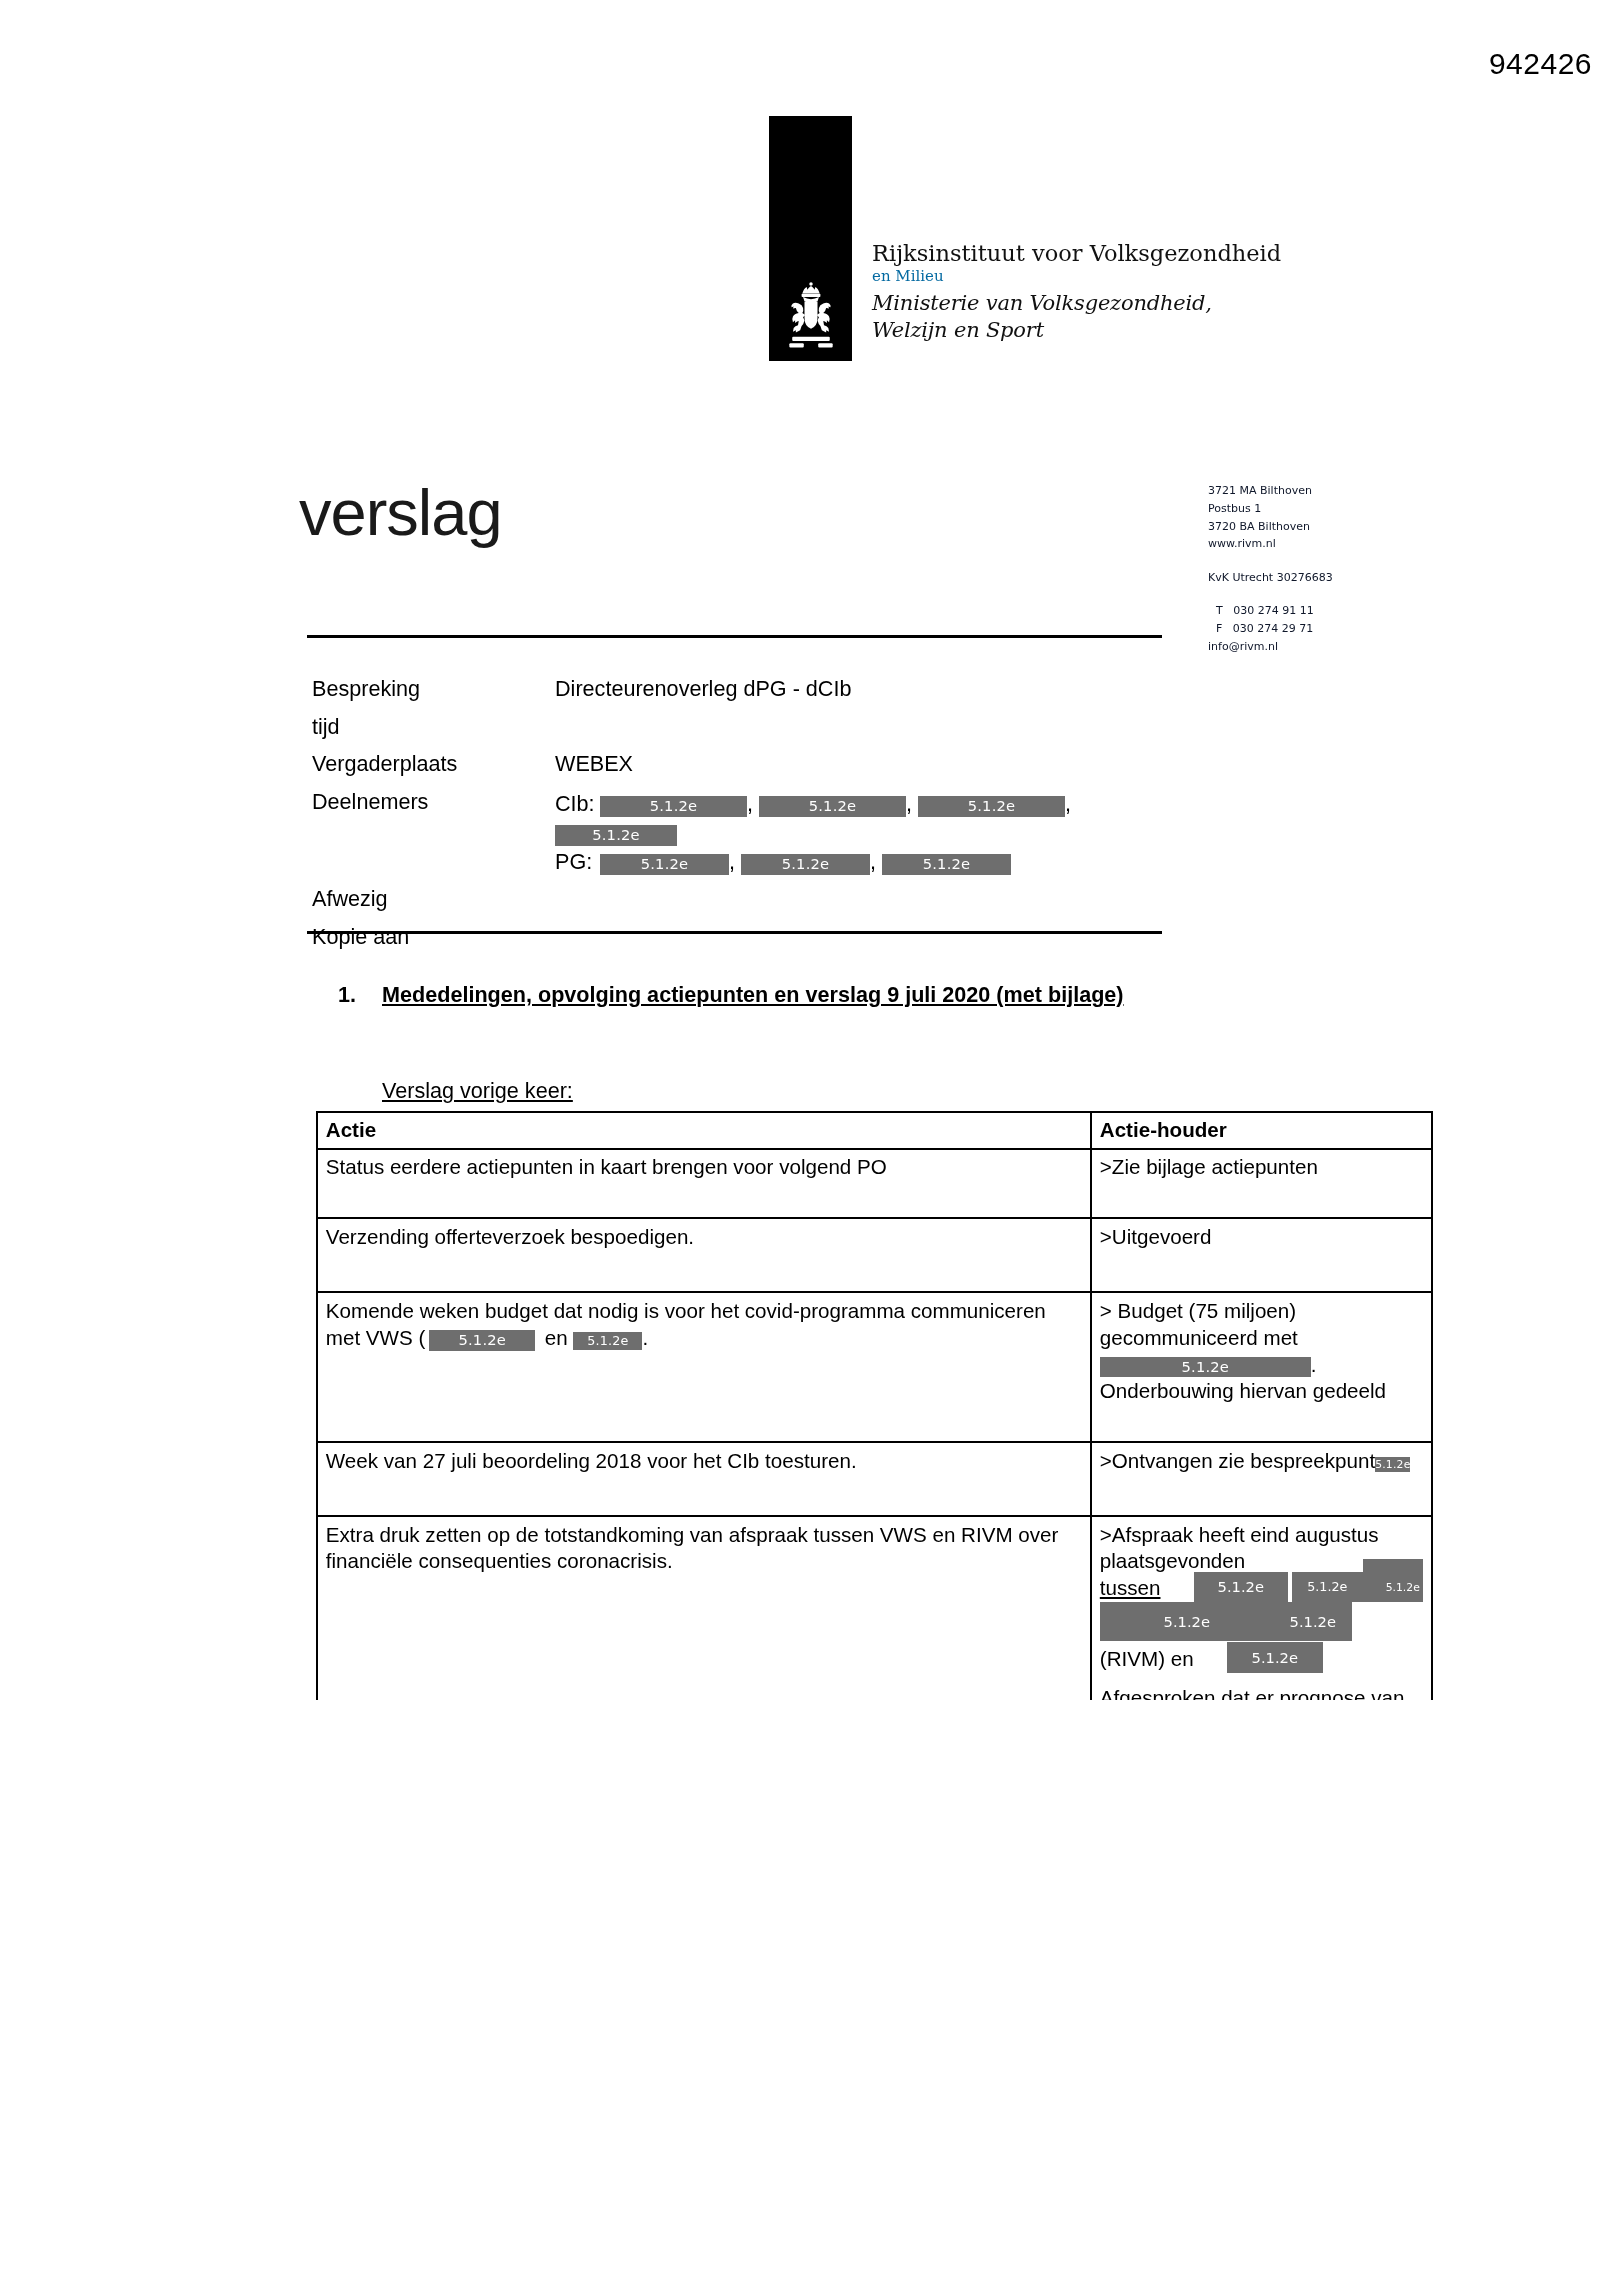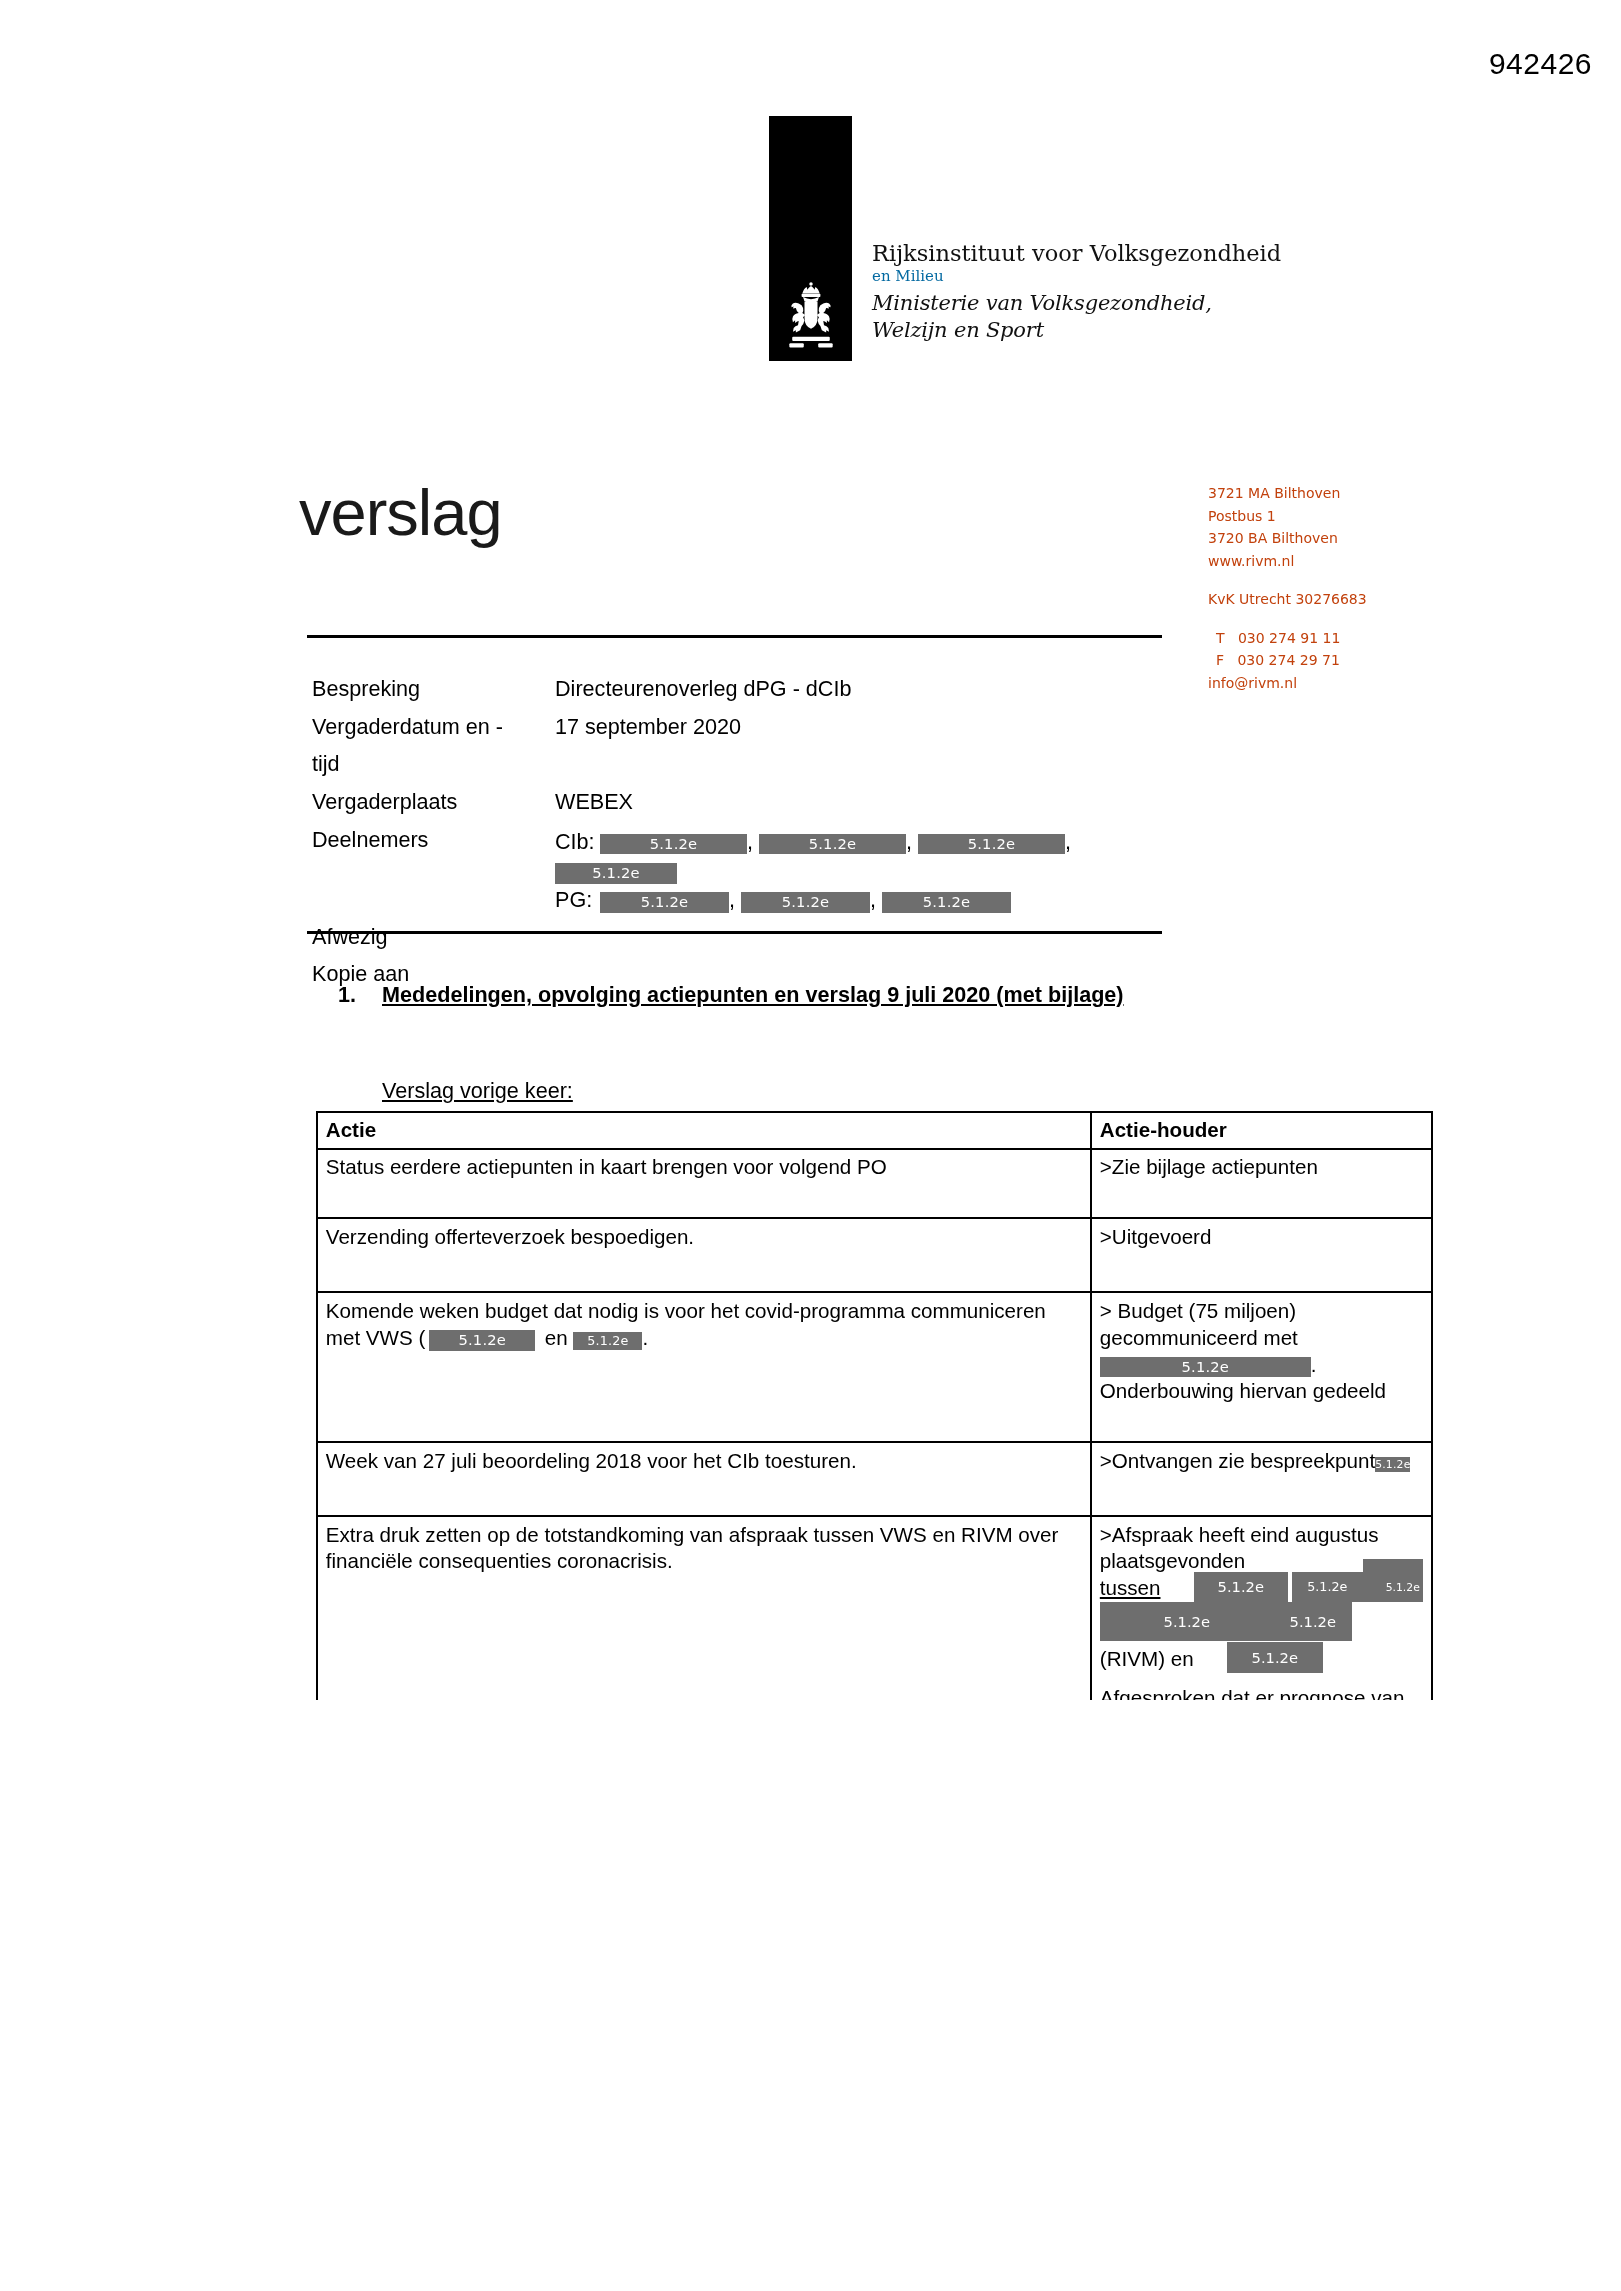--- a/index.html
+++ b/index.html
@@ -93,23 +93,23 @@
     color: #1a1a1a;
   }
 
   
   .address {
     position: absolute;
     left: 1208px;
     top: 482px;
     width: 323px;
     font-family: "DejaVu Sans", sans-serif;
-    font-size: 14px;
+    font-size: 11px;
     line-height: 1.62;
-    color: #c2410c;
+    color: #0f172a;
   }
   .address .gap { height: 15.7px; }
   .address .tline { white-space: pre; margin-left: 8px; }
 
   
   .rule {
     position: absolute;
     left: 307px;
     width: 855px;
     height: 2.9px;
@@ -313,24 +313,20 @@
     <div>info@rivm.nl</div>
   </div>
 
   <div class="rule r1"></div>
   <div class="rule r2"></div>
 
   <div class="meta">
     <div class="meta-row">
       <div class="meta-label">Bespreking</div>
       <div class="meta-value">Directeurenoverleg dPG - dCIb</div>
-    </div>
-    <div class="meta-row">
-      <div class="meta-label">Vergaderdatum en -</div>
-      <div class="meta-value">17 september 2020</div>
     </div>
     <div class="meta-row">
       <div class="meta-label">tijd</div>
       <div class="meta-value"></div>
     </div>
     <div class="meta-row">
       <div class="meta-label">Vergaderplaats</div>
       <div class="meta-value">WEBEX</div>
     </div>
     <div class="meta-row">

